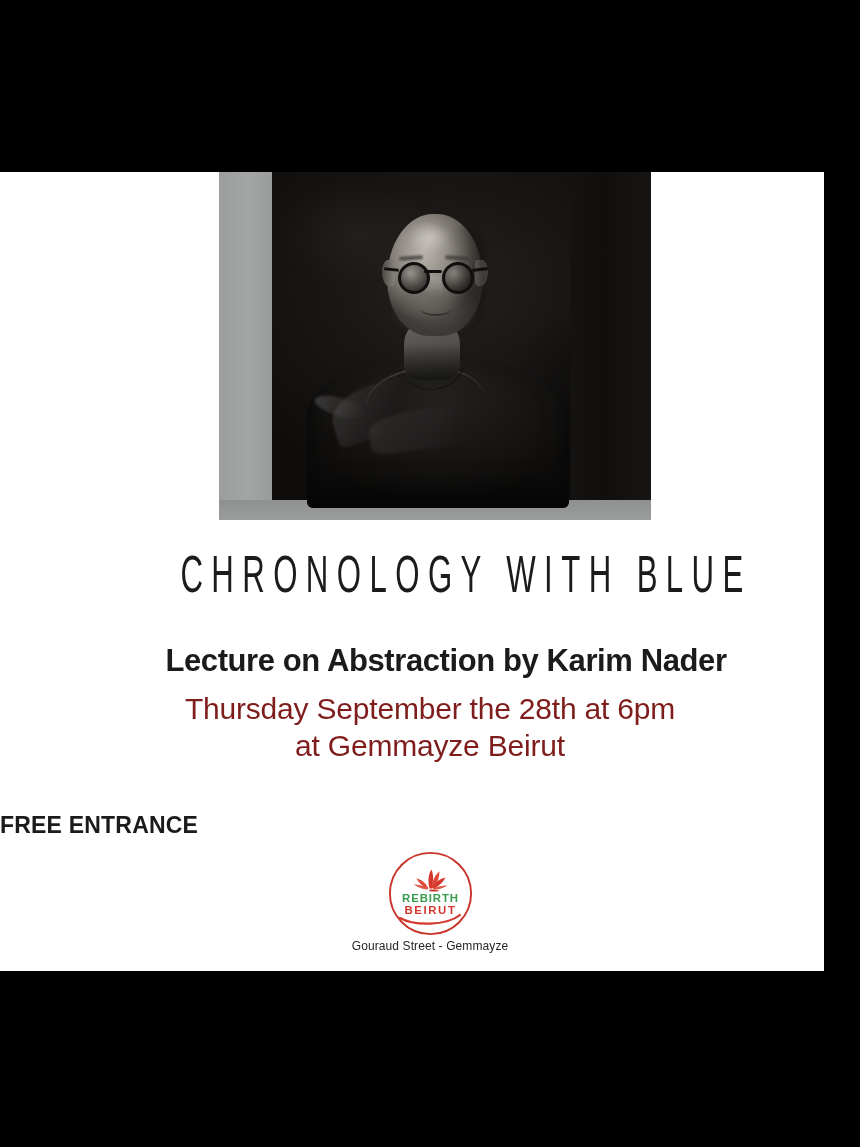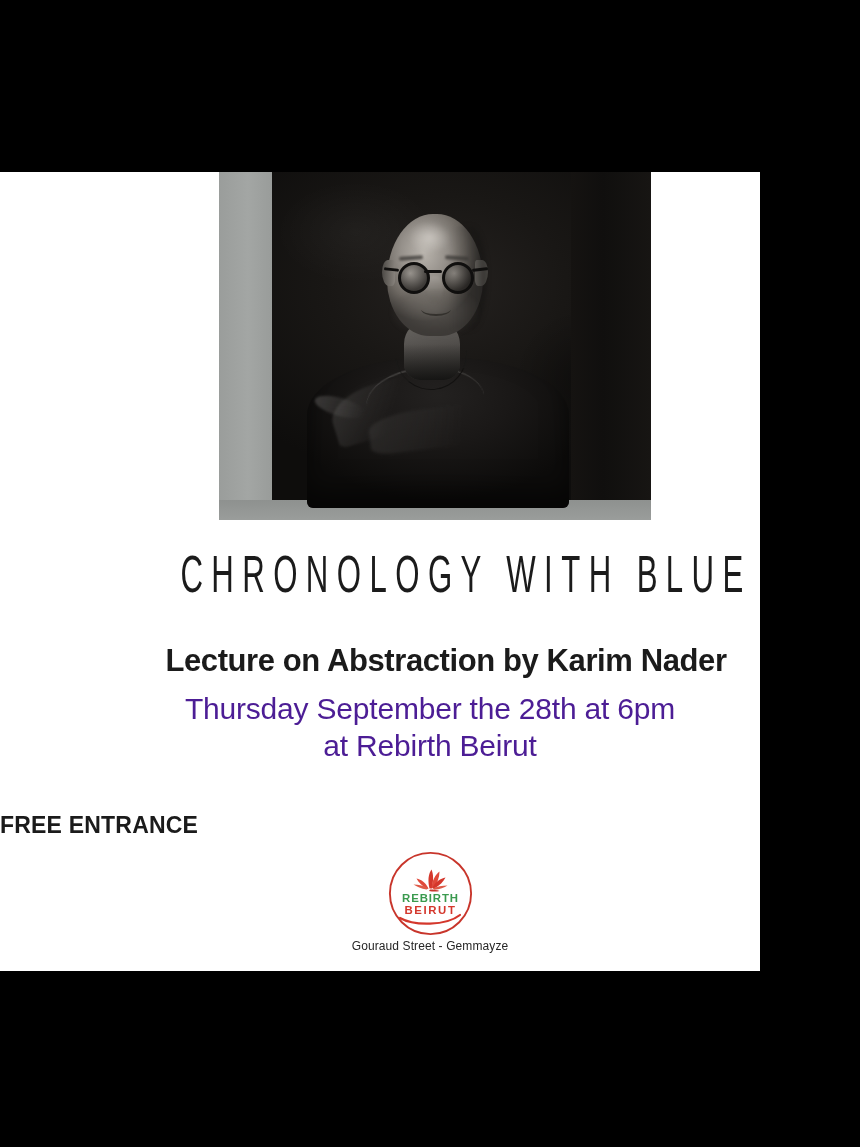--- a/index.html
+++ b/index.html
@@ -33,21 +33,21 @@
     position: absolute;
     left: 0; top: 971px;
     width: 860px; height: 176px;
     background: #000000;
   }
 
   
   .card {
     position: absolute;
     left: 0; top: 172px;
-    width: 760px;
+    width: 824px;
     height: 799px;
     background: #ffffff;
   }
 
   
   .photo {
     position: absolute;
     left: 219px;
     top: 0px;
     width: 432px;
@@ -318,21 +318,21 @@
   .subline {
     position: absolute;
     left: 0;
     top: 518px;
     width: 860px;
     text-align: center;
     font-size: 30px;
     line-height: 37px;
     font-weight: 400;
     letter-spacing: -0.2px;
-    color: #4c1d95;
+    color: #7f1d1d;
   }
   .subline div { display: block; }
 
   .free-entrance {
     position: absolute;
     left: 0;
     top: 639px;
     width: 860px;
     font-size: 23px;
     line-height: 28px;
@@ -407,21 +407,21 @@
         </div>
       </div>
     </div>
 
     <div class="title">CHRONOLOGY WITH BLUE</div>
 
     <div class="headline">Lecture on Abstraction by Karim Nader</div>
 
     <div class="subline">
       <div>Thursday September the 28th at 6pm</div>
-      <div>at Rebirth Beirut</div>
+      <div>at Gemmayze Beirut</div>
     </div>
 
     <div class="free-entrance">FREE ENTRANCE</div>
 
     <div class="logo">
       <svg viewBox="0 0 85 85" width="85" height="85">
         <circle cx="42.5" cy="42.5" r="40.6" fill="#ffffff" stroke="#c8352b" stroke-width="1.9"></circle>
 
         <g transform="translate(42.5,27.5)">
           <path d="M-1 10 C -3 2, -2 -5, 1 -9 C 3 -4, 3 1, 1.5 10 Z" fill="#d4372c"></path>

